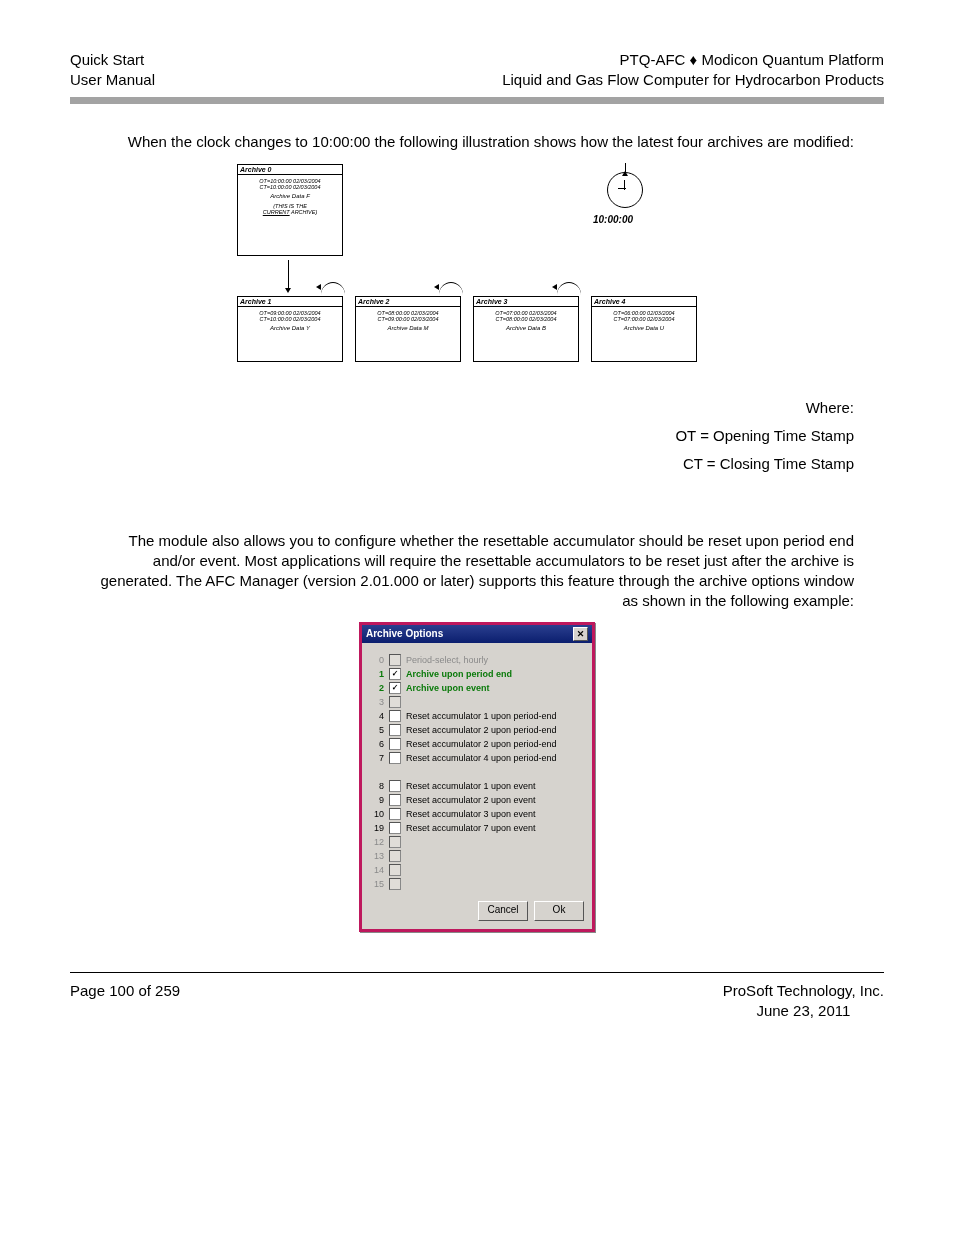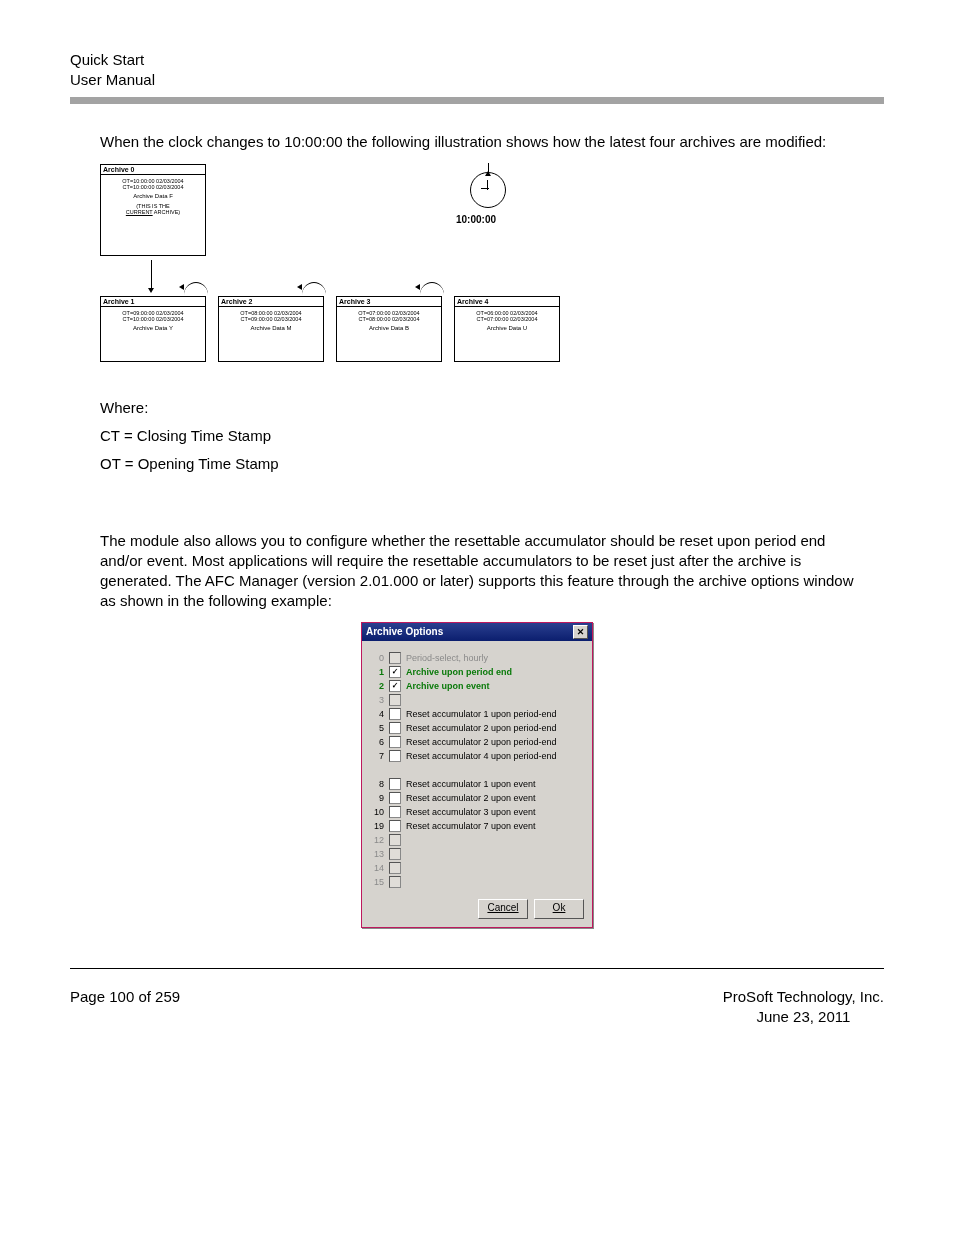--- a/index.html
+++ b/index.html
@@ -15,25 +15,25 @@
   .header-row {
     display: flex;
     justify-content: space-between;
     padding-bottom: 6px;
     border-bottom: 7px solid #a3a3a3;
     margin-bottom: 28px;
   }
   .hdr-left, .hdr-right { line-height: 1.35; }
   .hdr-right { text-align: right; }
   .body-content { padding: 0 30px; }
-  .para { line-height: 1.35; margin: 8px 0; }
+  .para { line-height: 1.35; margin: 8px 0; text-align: right; }
   .spacer-lg { height: 40px; }
 
   
-  .diagram-wrap { display:flex; justify-content:flex-start; margin: 12px 0 24px 0; }
+  .diagram-wrap { display:flex; justify-content:center; margin: 12px 0 24px 0; font-style: italic; }
   .diagram { position: relative; width: 480px; height: 210px; font-size: 6.5px; font-family: Arial, sans-serif; }
   .arch-box {
     position: absolute;
     width: 104px;
     border: 1px solid #000;
     background: #fff;
     text-align: center;
   }
   .arch-box.top { top: 0; left: 0; height: 90px; }
   .arch-box.bot { top: 132px; height: 64px; }
@@ -78,21 +78,21 @@
   }
   .drop-arrow::after {
     content:""; position:absolute; top:28px; left:-3px; width:0;height:0;
     border-left:3.5px solid transparent;border-right:3.5px solid transparent;border-top:5px solid #000;
   }
 
   
   .dlg-wrap { display:flex; justify-content:center; margin: 10px 0 22px 0;}
   .dlg {
     width: 230px;
-    border: 1px solid #be185d;
+    border: 3px solid #be185d;
     background: #d6d3ce;
     font-family: Tahoma, Arial, sans-serif;
     font-size: 9px;
     box-shadow: 1px 1px 0 #888;
   }
   .dlg-title {
     background: linear-gradient(#2a3f8f,#0b1e6e);
     color:#fff; font-weight:bold;
     padding:2px 4px;
     display:flex; justify-content:space-between; align-items:center;
@@ -121,43 +121,47 @@
   .opt-row.dim .chk { background:#e0ddd8;}
   .opt-gap { height:14px; }
   .dlg-btns {
     display:flex; justify-content:flex-end; gap:6px;
     padding:6px 8px 8px 8px;
   }
   .dlg-btn {
     width:48px; height:18px; font-size:10px;
     background:#d6d3ce;
     border:1px solid #fff;border-right-color:#555;border-bottom-color:#555;
-    text-align:center; line-height:16px;text-decoration:underline;
+    text-align:center; line-height:16px;
   }
 
   
   .footer-row {
     display: flex;
     justify-content: space-between;
-    padding-top: 18px;
+    padding-top: 8px;
     border-top: 1px solid #000;
     margin-top: 40px;
     line-height:1.35;
   }
   .ftr-right { text-align:center; }
 
   u { text-decoration:underline; }
 </style>
 </head>
 <body>
 
 <div class="header-row">
   <div class="hdr-left">
     <div>Quick Start</div>
     <div>User Manual</div>
+  </div>
+  <div class="hdr-right">
+    <div>PTQ-AFC ♦ Modicon Quantum Platform</div>
+    <div>Liquid and Gas Flow Computer for Hydrocarbon Products</div>
   </div>
 </div>
 
 <div class="body-content">
 
   <div class="para">When the clock changes to 10:00:00 the following illustration shows how the latest four archives are modified:</div>
 
   <div class="diagram-wrap">
     <div class="diagram">
 
@@ -204,22 +208,22 @@
       <div class="arch-box bot" style="left:354px">
         <div class="title">Archive 4</div>
         <div class="ot">OT=06:00:00 02/03/2004</div>
         <div class="ct">CT=07:00:00 02/03/2004</div>
         <div class="data">Archive Data U</div>
       </div>
     </div>
   </div>
 
   <div class="para">Where:</div>
+  <div class="para" style="margin-top:2px">OT = Opening Time Stamp</div>
   <div class="para" style="margin-top:2px">CT = Closing Time Stamp</div>
-  <div class="para" style="margin-top:2px">OT = Opening Time Stamp</div>
 
   <div class="spacer-lg"></div>
 
   <div class="para">The module also allows you to configure whether the resettable accumulator should be reset upon period end and/or event. Most applications will require the resettable accumulators to be reset just after the archive is generated. The AFC Manager (version 2.01.000 or later) supports this feature through the archive options window as shown in the following example:</div>
 
   <div class="dlg-wrap">
     <div class="dlg">
       <div class="dlg-title">
         <span>Archive Options</span>
         <span class="x">✕</span>

